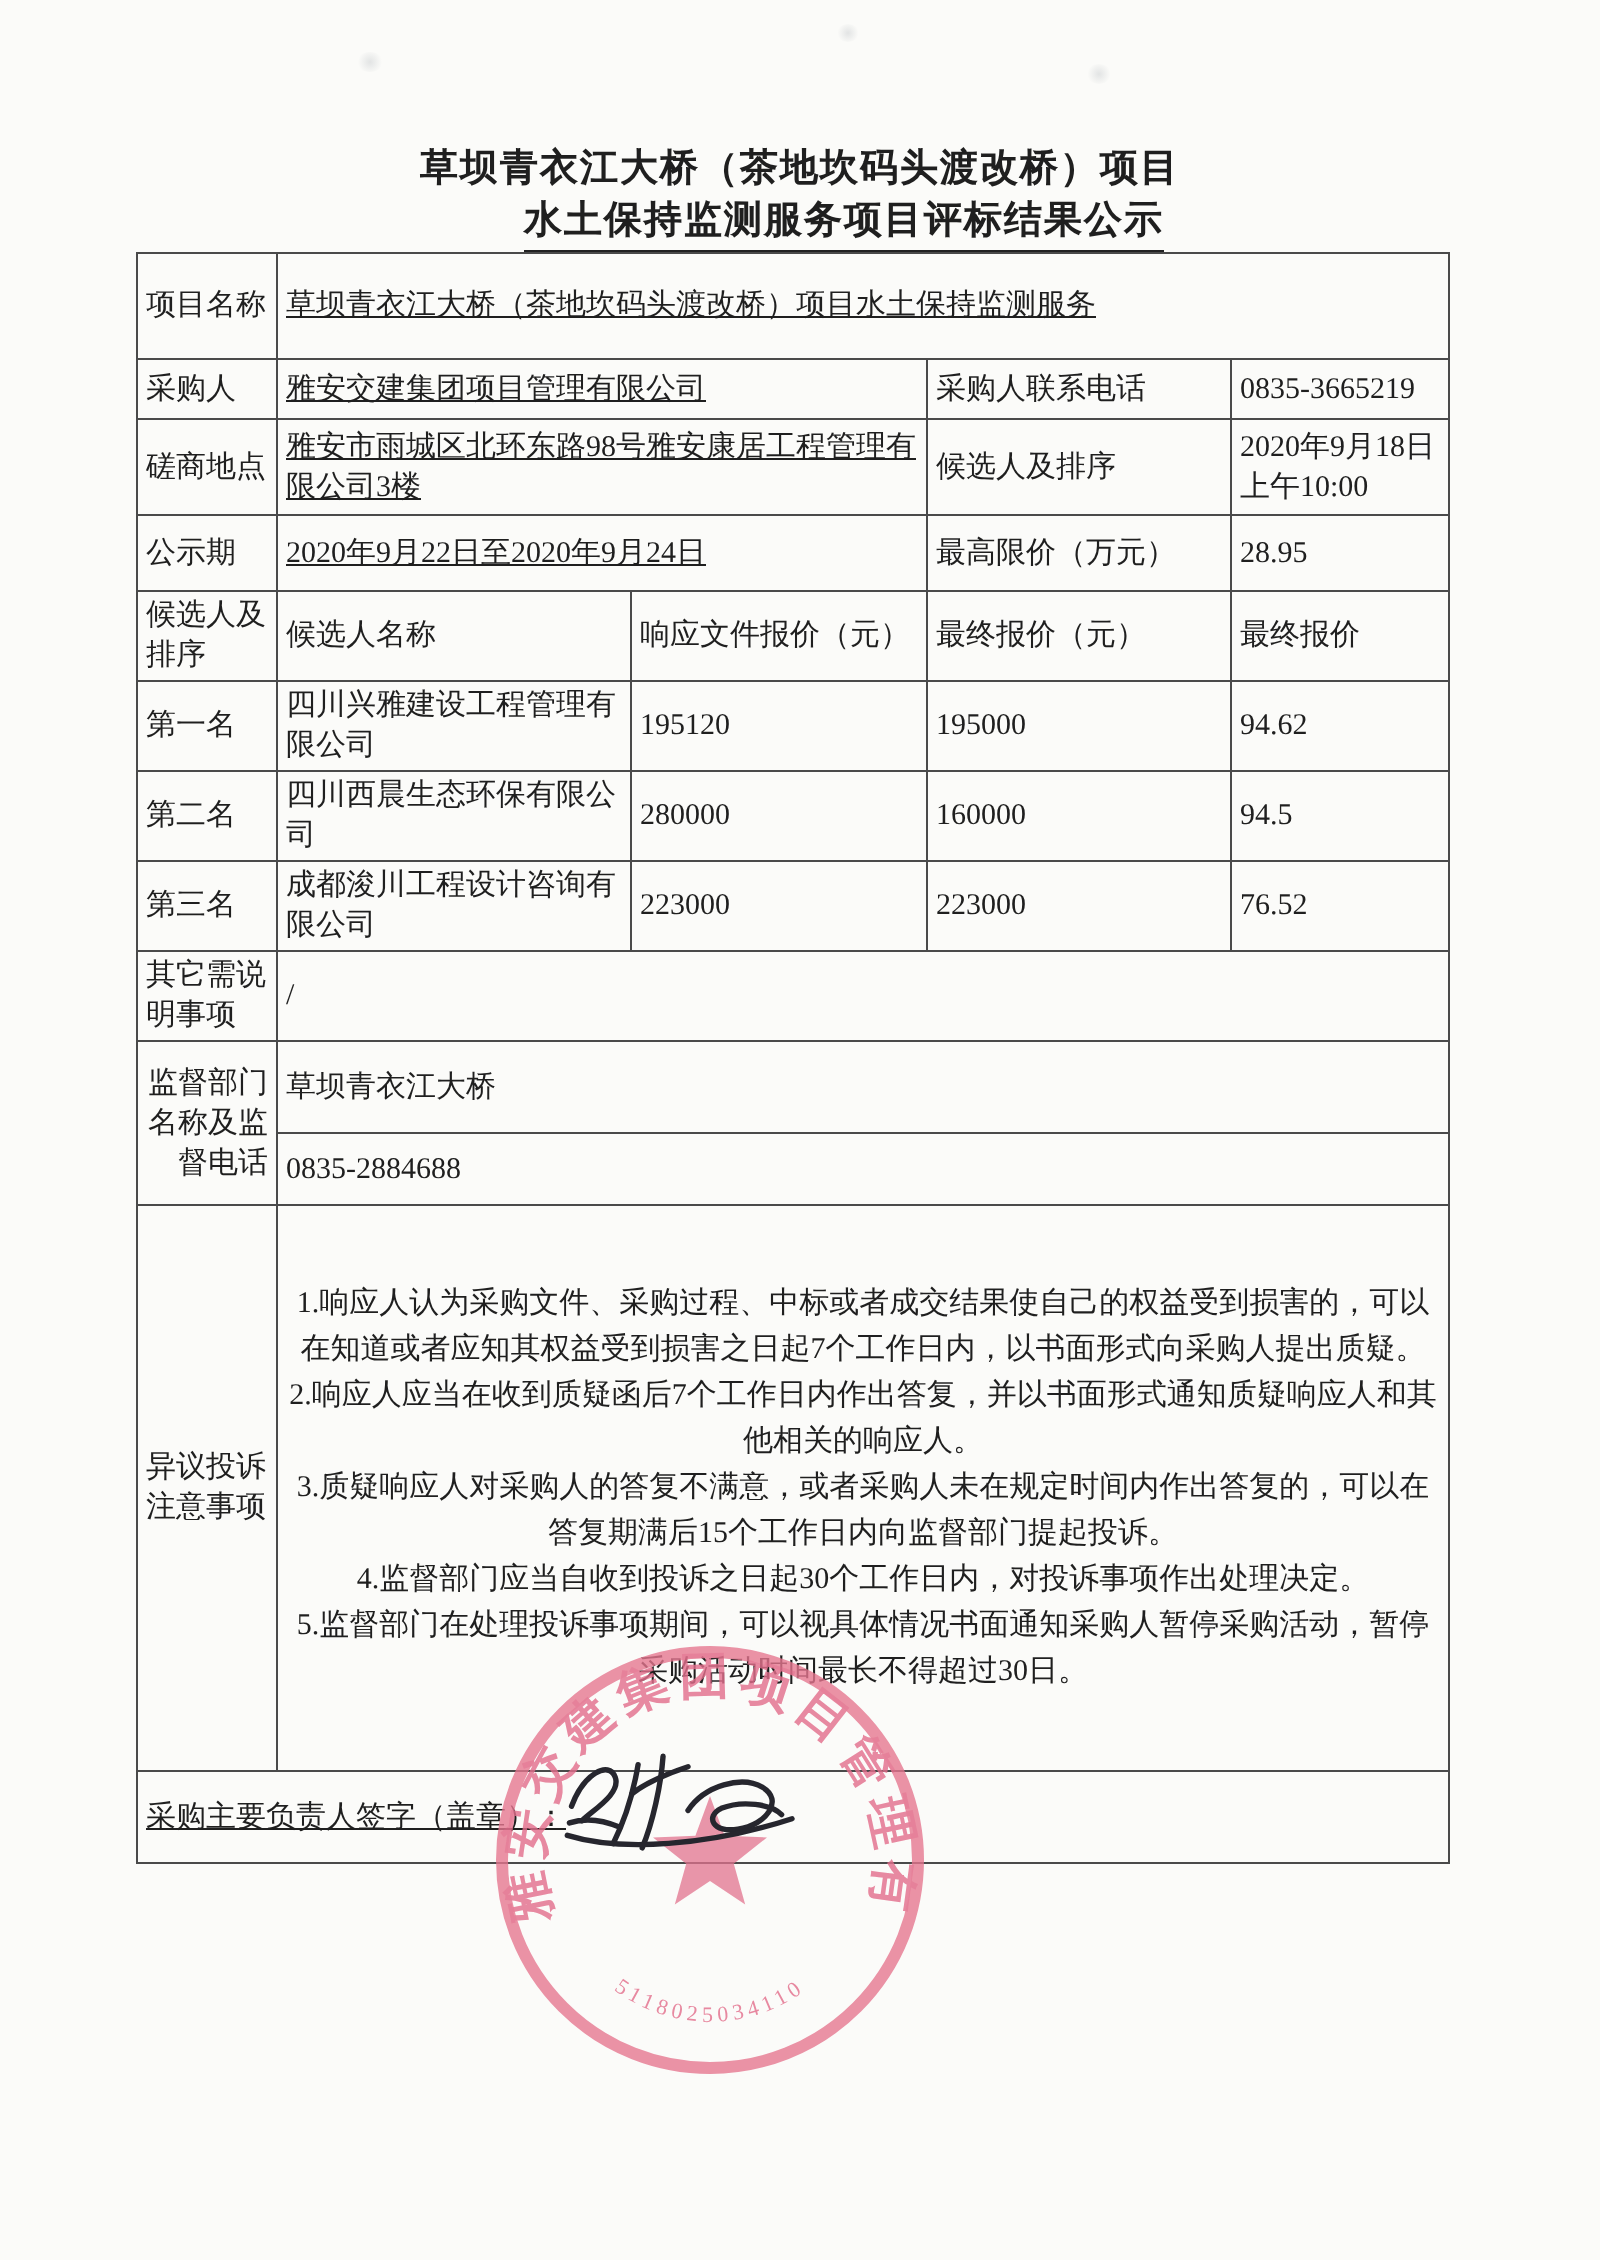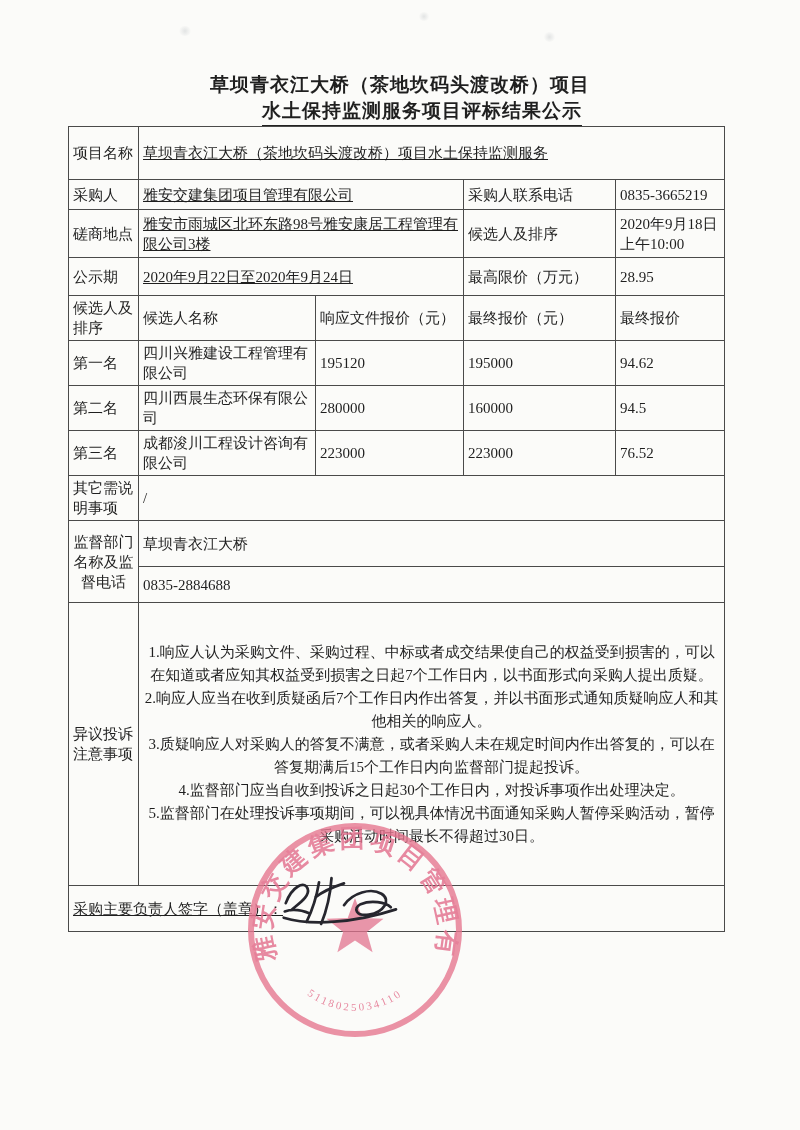--- a/index.html
+++ b/index.html
@@ -29,21 +29,21 @@
     font-size:15px;line-height:20px;border-radius:22px;
   }
   table.doc td{
     border:1px solid #4a4a4a;
     padding:2px 4px;
     vertical-align:middle;
     word-break:break-all;
     overflow:hidden;
   }
   td.lbl{text-align:left;padding-left:3px;padding-right:2px;}
-  td.lbl-c{text-align:center;padding-left:2px;padding-right:2px;}
+  td.lbl-c{text-align:right;padding-left:2px;padding-right:2px;}
   td.val{text-align:left;padding-left:6px;text-decoration:underline;}
   td.c{text-align:left;}
   .prewrap{white-space:pre-line;}
   td.notice{padding:6px 10px 6px 10px;line-height:23px;text-align:center;word-break:break-all;}
   td.sig{padding-left:5px;text-decoration:underline;}
 
   
   .seal{position:absolute;left:240px;top:815px;width:230px;height:230px;opacity:.88;}
   .signature{position:absolute;left:278px;top:874px;width:132px;height:52px;}
 </style>

